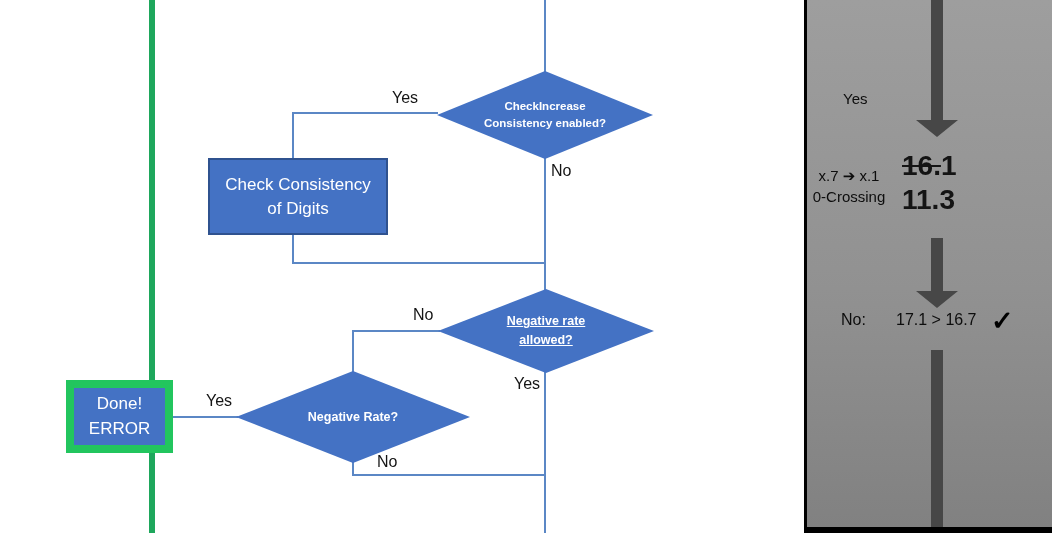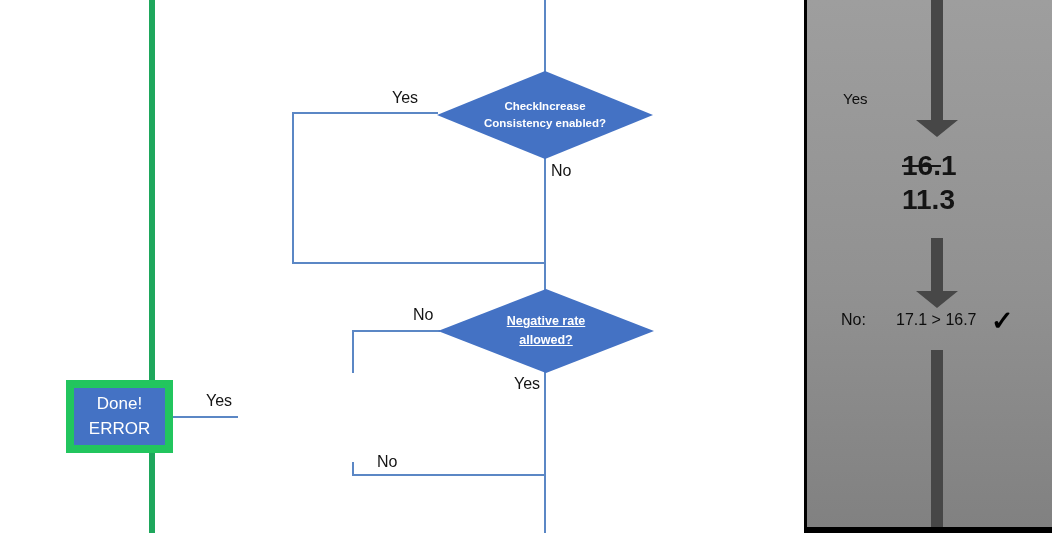--- a/index.html
+++ b/index.html
@@ -65,45 +65,55 @@
   <div class="line" style="left:352px; top:330px; width:88px; height:2px;"></div>
   <div class="line" style="left:352px; top:330px; width:2px; height:43px;"></div>
   <div class="line" style="left:352px; top:462px; width:2px; height:14px;"></div>
   <div class="line" style="left:352px; top:474px; width:194px; height:2px;"></div>
   <div class="line" style="left:172px; top:416px; width:66px; height:2px;"></div>
 
   <div class="diamond" style="left:437px; top:71px; width:216px; height:88px; font-size:11.5px;justify-content:center;">
     <span class="txt">CheckIncrease Consistency enabled?</span>
   </div>
 
+  <div class="process" style="left:208px; top:158px; width:180px; height:77px;">
+    <span class="txt" style="width:88%;">Check Consistency of Digits</span>
+  </div>
 
   <div class="diamond" style="left:438px; top:289px; width:216px; height:84px; font-size:12.5px;text-decoration:underline;">
     <span class="txt">Negative rate allowed?</span>
   </div>
 
+  <div class="diamond" style="left:236px; top:371px; width:234px; height:92px; font-size:12.5px;">
+    <span class="txt" style="width:70%;">Negative Rate?</span>
+  </div>
 
   <div class="done" style="left:66px; top:380px; width:107px; height:73px;">
     <span>Done!</span>
     <span>ERROR</span>
   </div>
 
   <div class="lbl" style="left:392px; top:89px;">Yes</div>
   <div class="lbl" style="left:551px; top:162px;">No</div>
   <div class="lbl" style="left:413px; top:306px;">No</div>
   <div class="lbl" style="left:514px; top:375px;">Yes</div>
   <div class="lbl" style="left:206px; top:392px;">Yes</div>
   <div class="lbl" style="left:377px; top:453px;">No</div>
 
   <div class="panel">
 
     <div class="arrow-shaft" style="left:124px; top:0; height:121px;"></div>
     <div class="arrow-head" style="left:109px; top:120px;"></div>
 
     <div class="panel-lbl" style="left:36px; top:90px;">Yes</div>
 
+    <div class="anno">
+      <div>x.7 ➔ x.1</div>
+      <div>0-Crossing</div>
+    </div>
 
     <div class="bignum">
       <div><span style="text-decoration:line-through;">16.</span><span>1</span></div>
       <div>11.3</div>
     </div>
 
     <div class="arrow-shaft" style="left:124px; top:238px; height:54px;"></div>
     <div class="arrow-head" style="left:109px; top:291px;"></div>
 
     <div class="result" style="left:34px;">No:</div>

